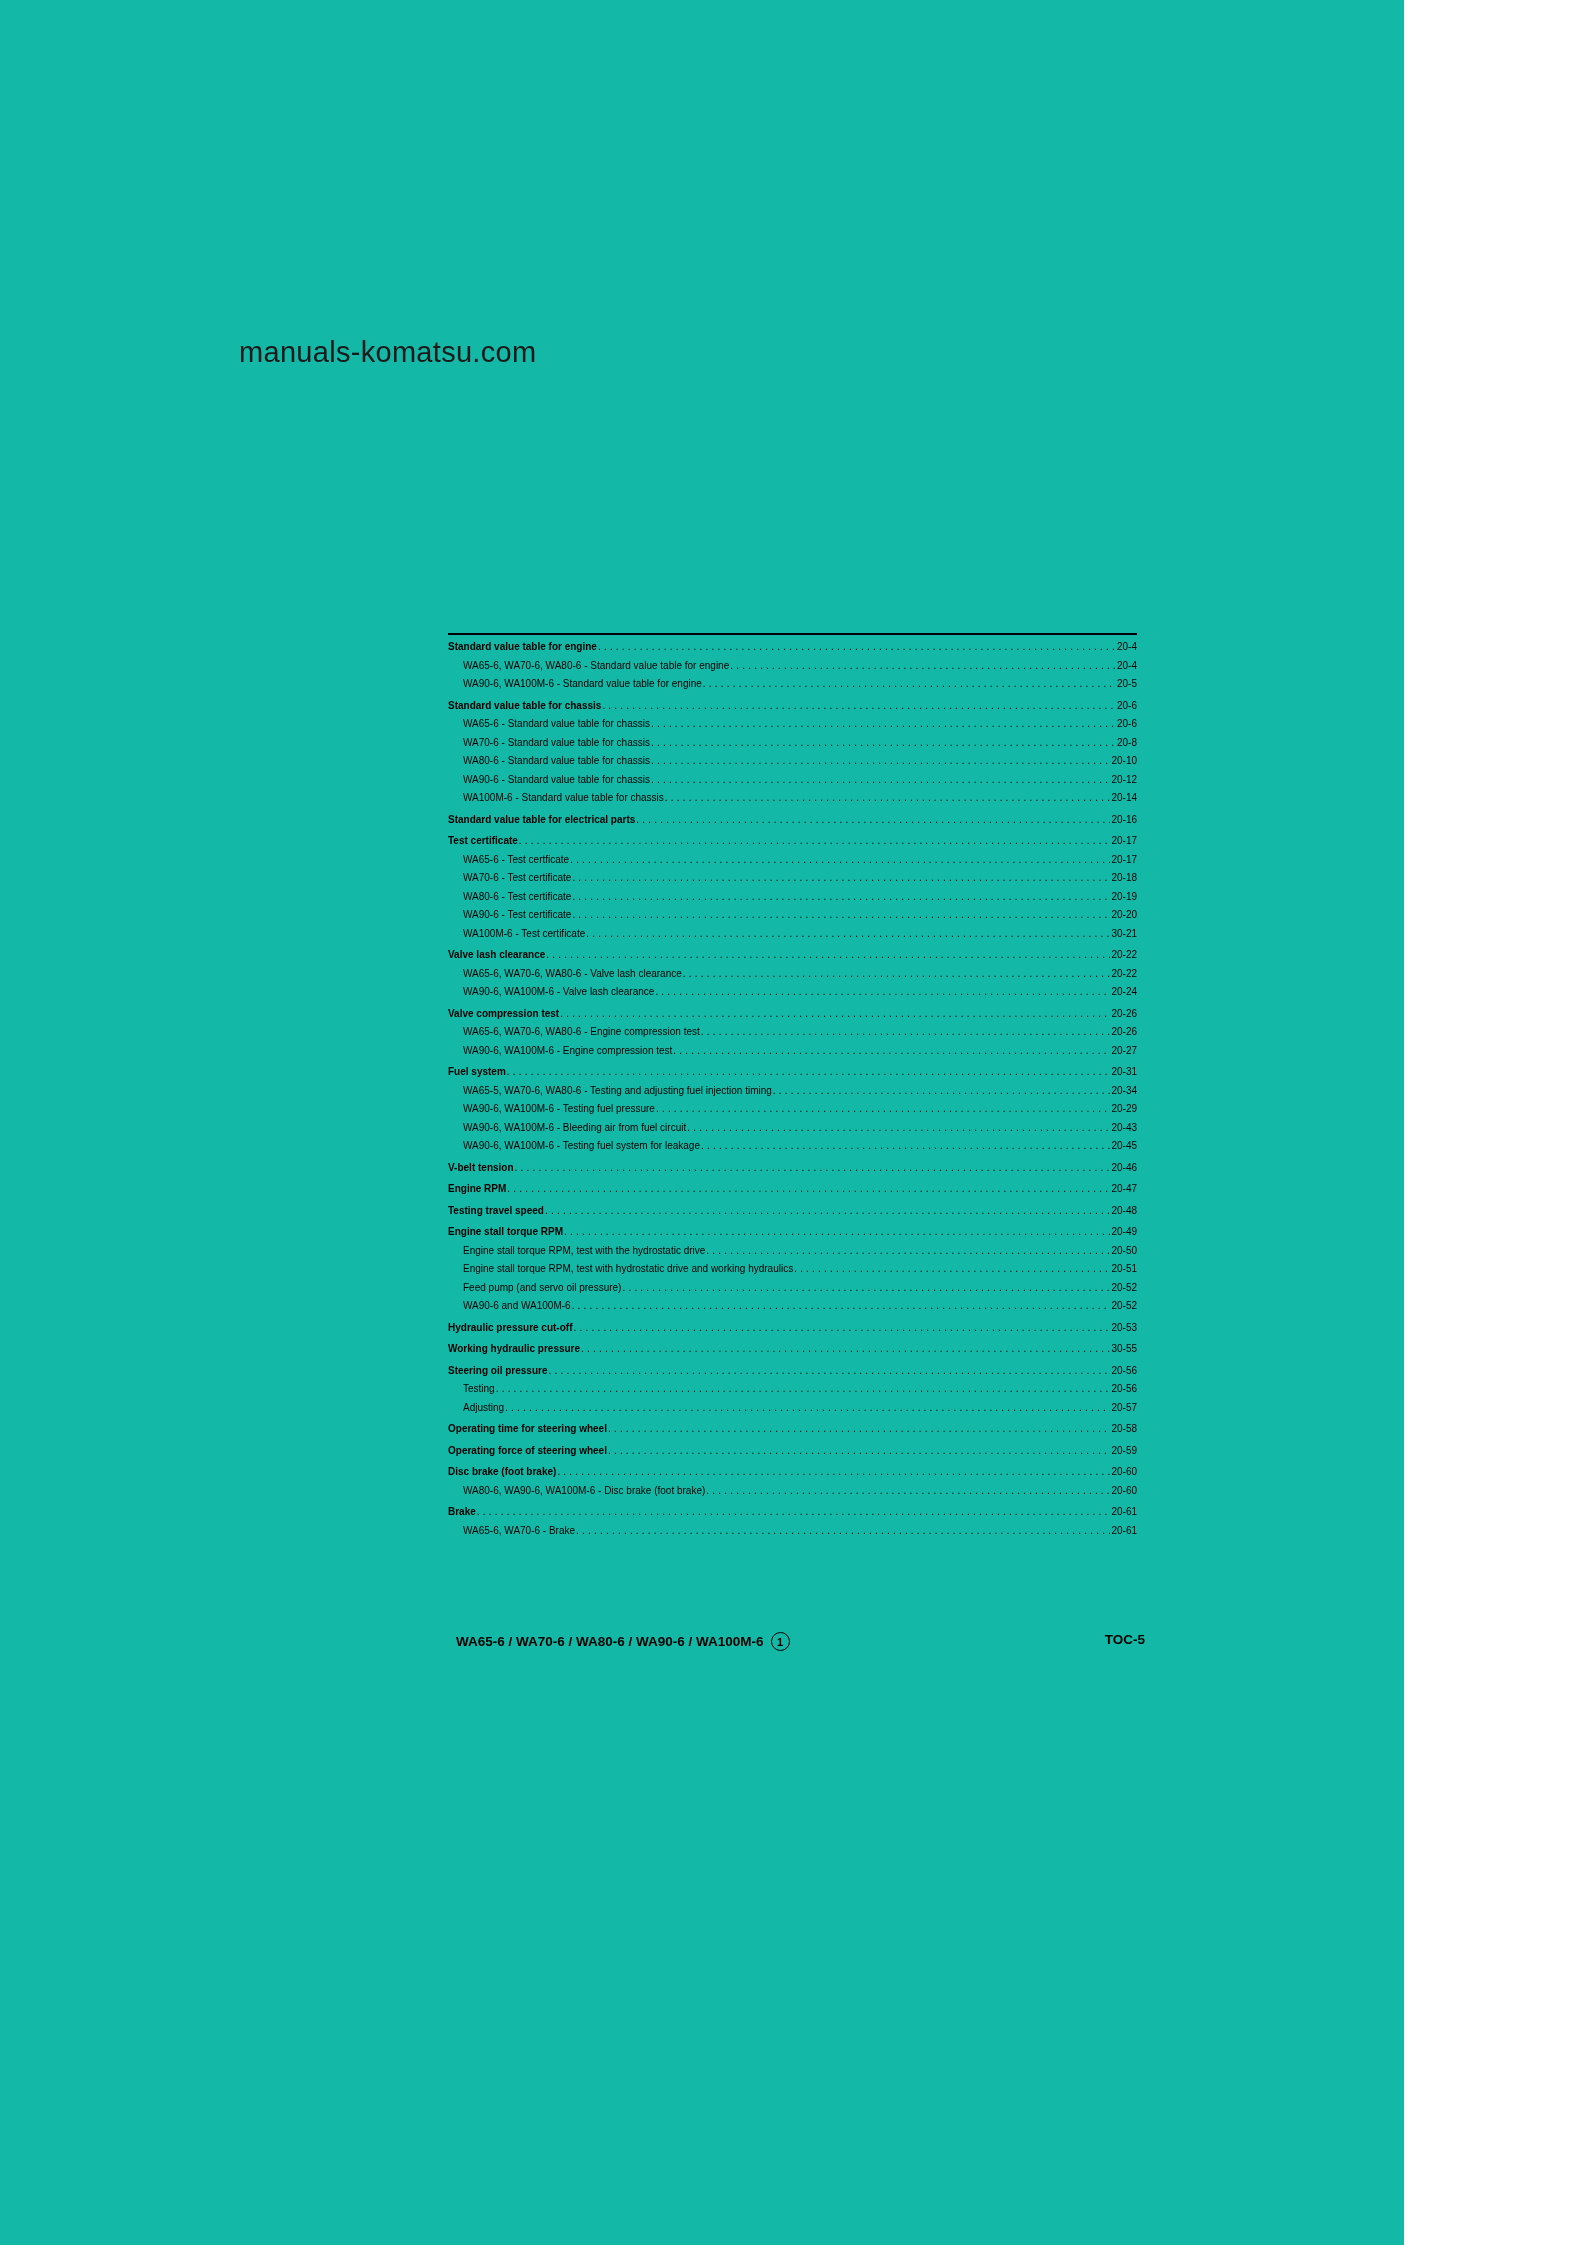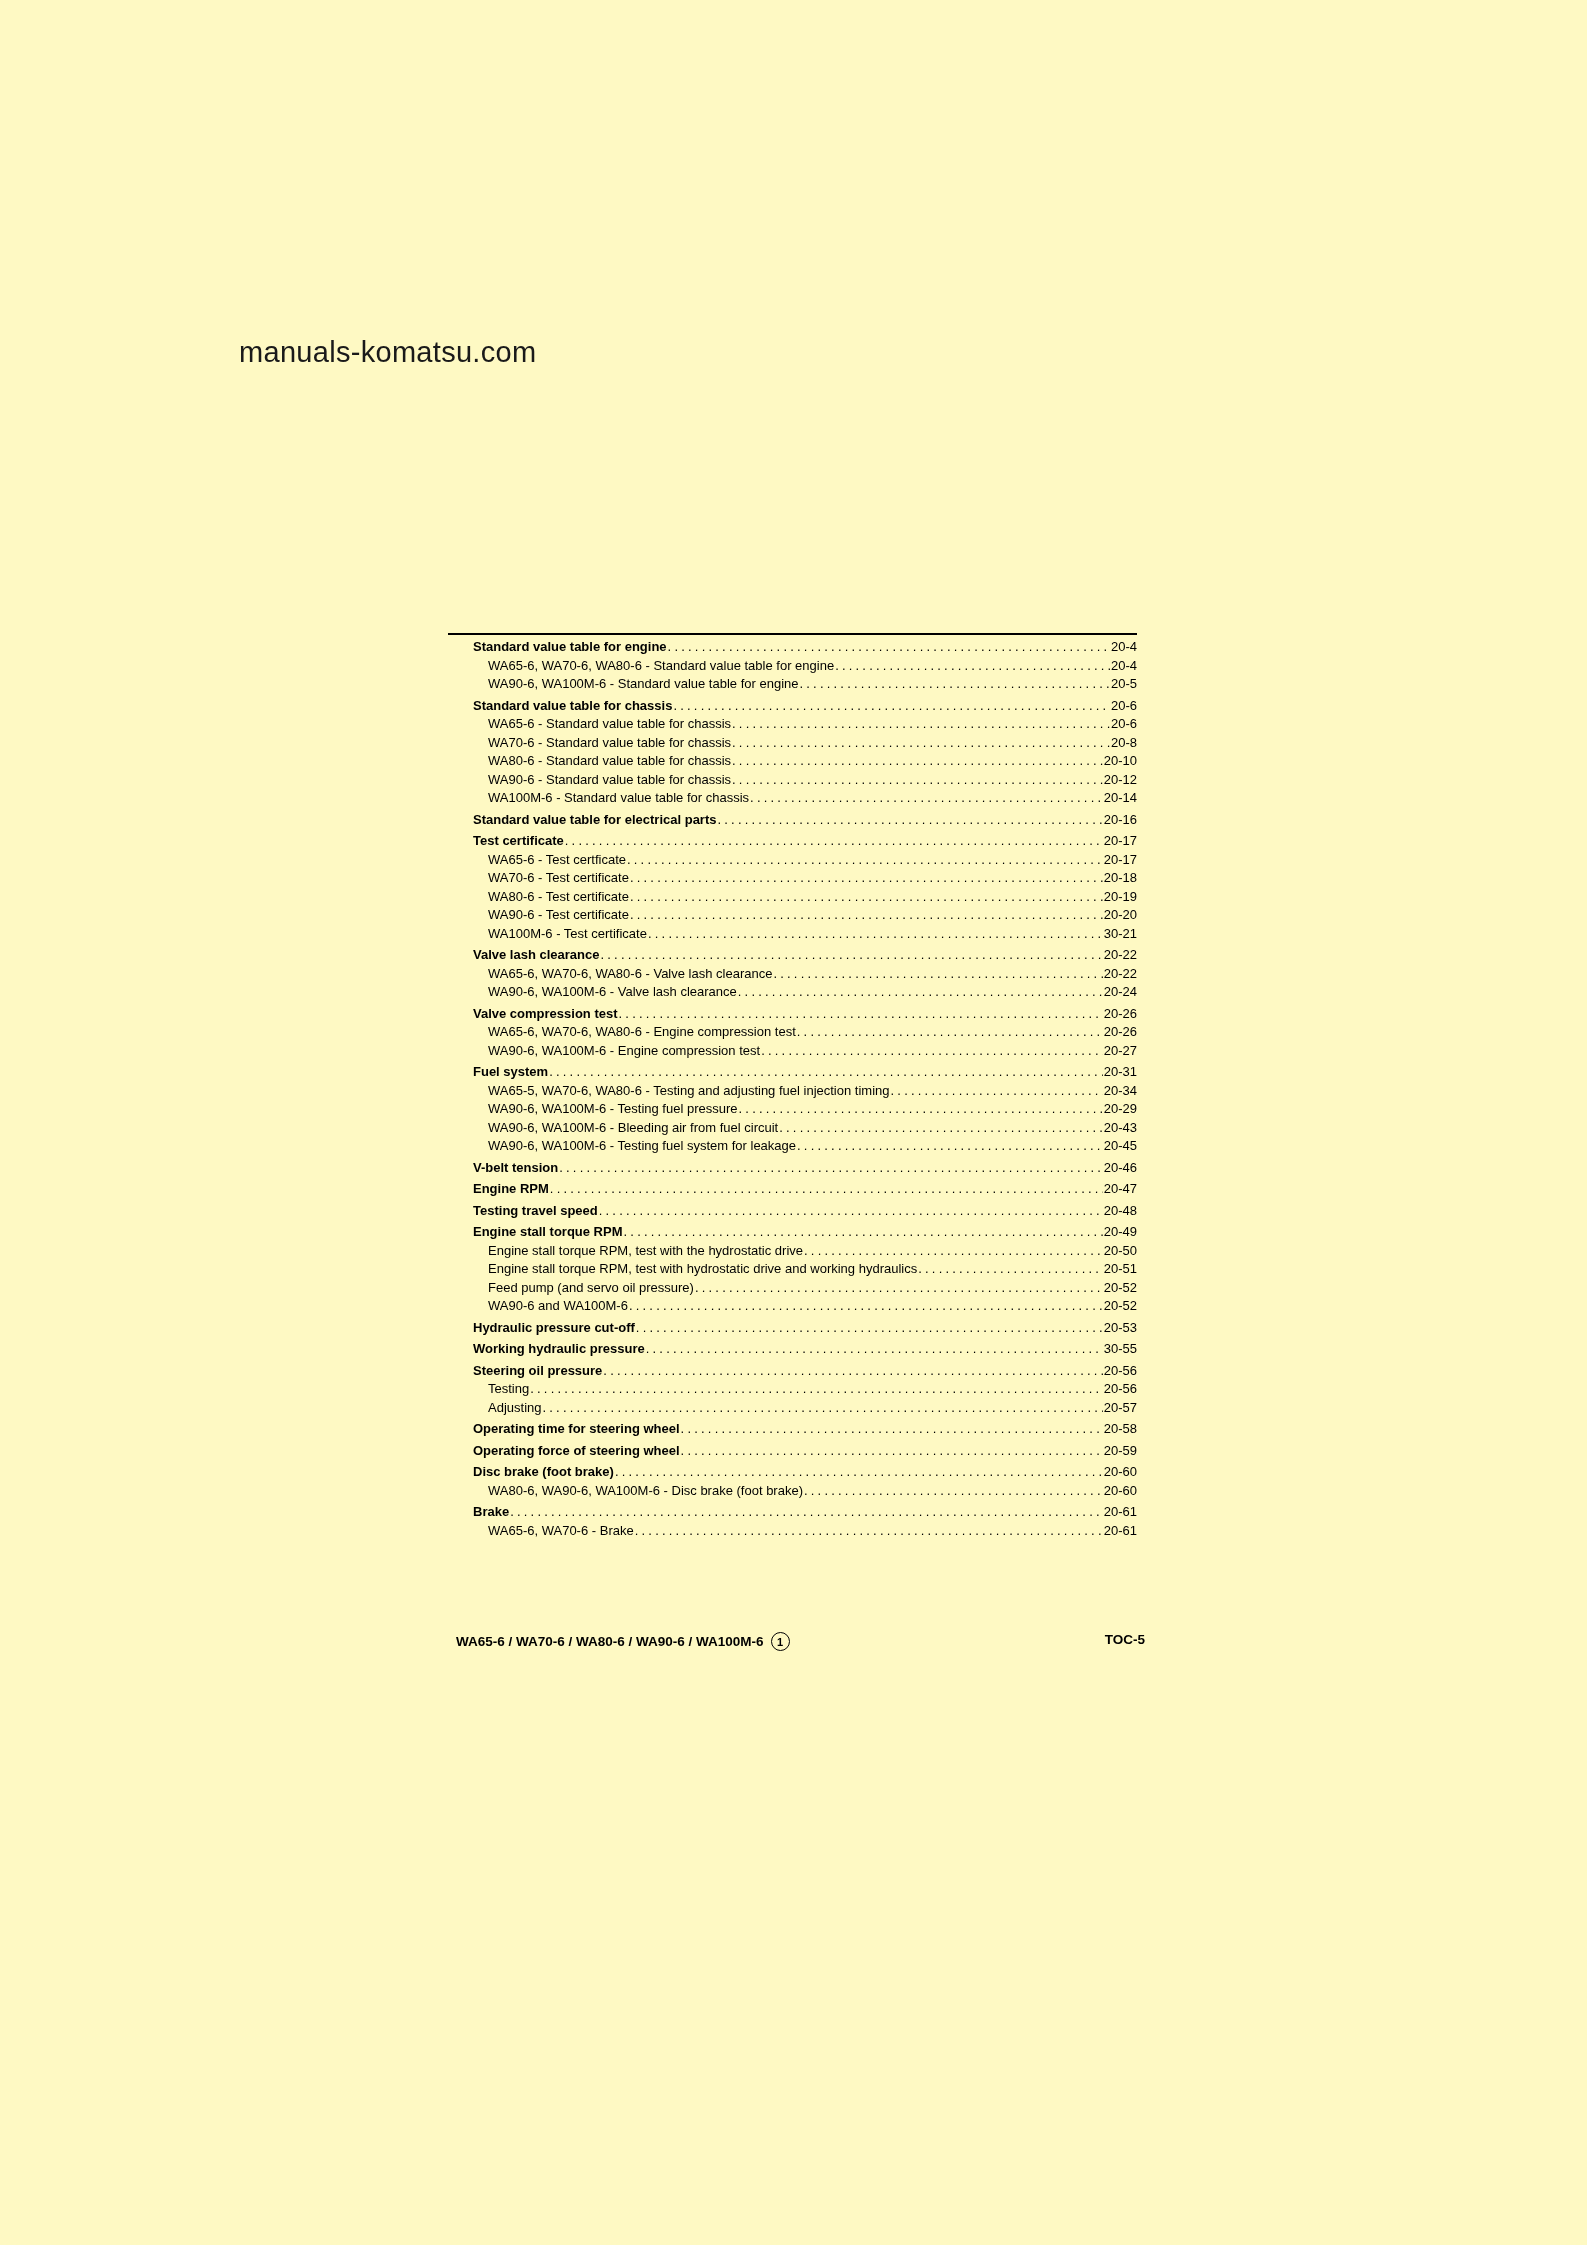--- a/index.html
+++ b/index.html
@@ -1,20 +1,20 @@
 <!DOCTYPE html>
 <html><head>
 <meta charset="utf-8">
 <style>
   html, body { margin: 0; padding: 0; background: #ffffff; }
   .page {
     position: relative;
-    width: 1587px;
+    width: 1404px;
     height: 2245px;
-    background: #fef9c3;
+    background: #14b8a6;
     color: #000000;
     font-family: "Liberation Sans", sans-serif;
     overflow: hidden;
   }
   .watermark {
     position: absolute;
     left: 239px;
     top: 336px;
     font-size: 29px;
     letter-spacing: 0.3px;
@@ -34,24 +34,23 @@
   .heading {
     font-size: 23px;
     font-weight: bold;
     margin: 25px 0 15px 0;
     letter-spacing: 0.2px;
   }
   .toc-group { margin-top: 3px; }
   .row {
     display: flex;
     align-items: baseline;
-    font-size: 13px;
+    font-size: 10px;
     line-height: 18.5px;
     white-space: nowrap;
-    margin-left: 25px;
   }
   .row .title { flex: 0 0 auto; }
   .row.group .title { font-weight: bold; }
   .row.sub { padding-left: 15px; }
   .leader {
     flex: 1 1 auto;
     overflow: hidden;
     margin: 0 1px;
     min-width: 8px;
   }

